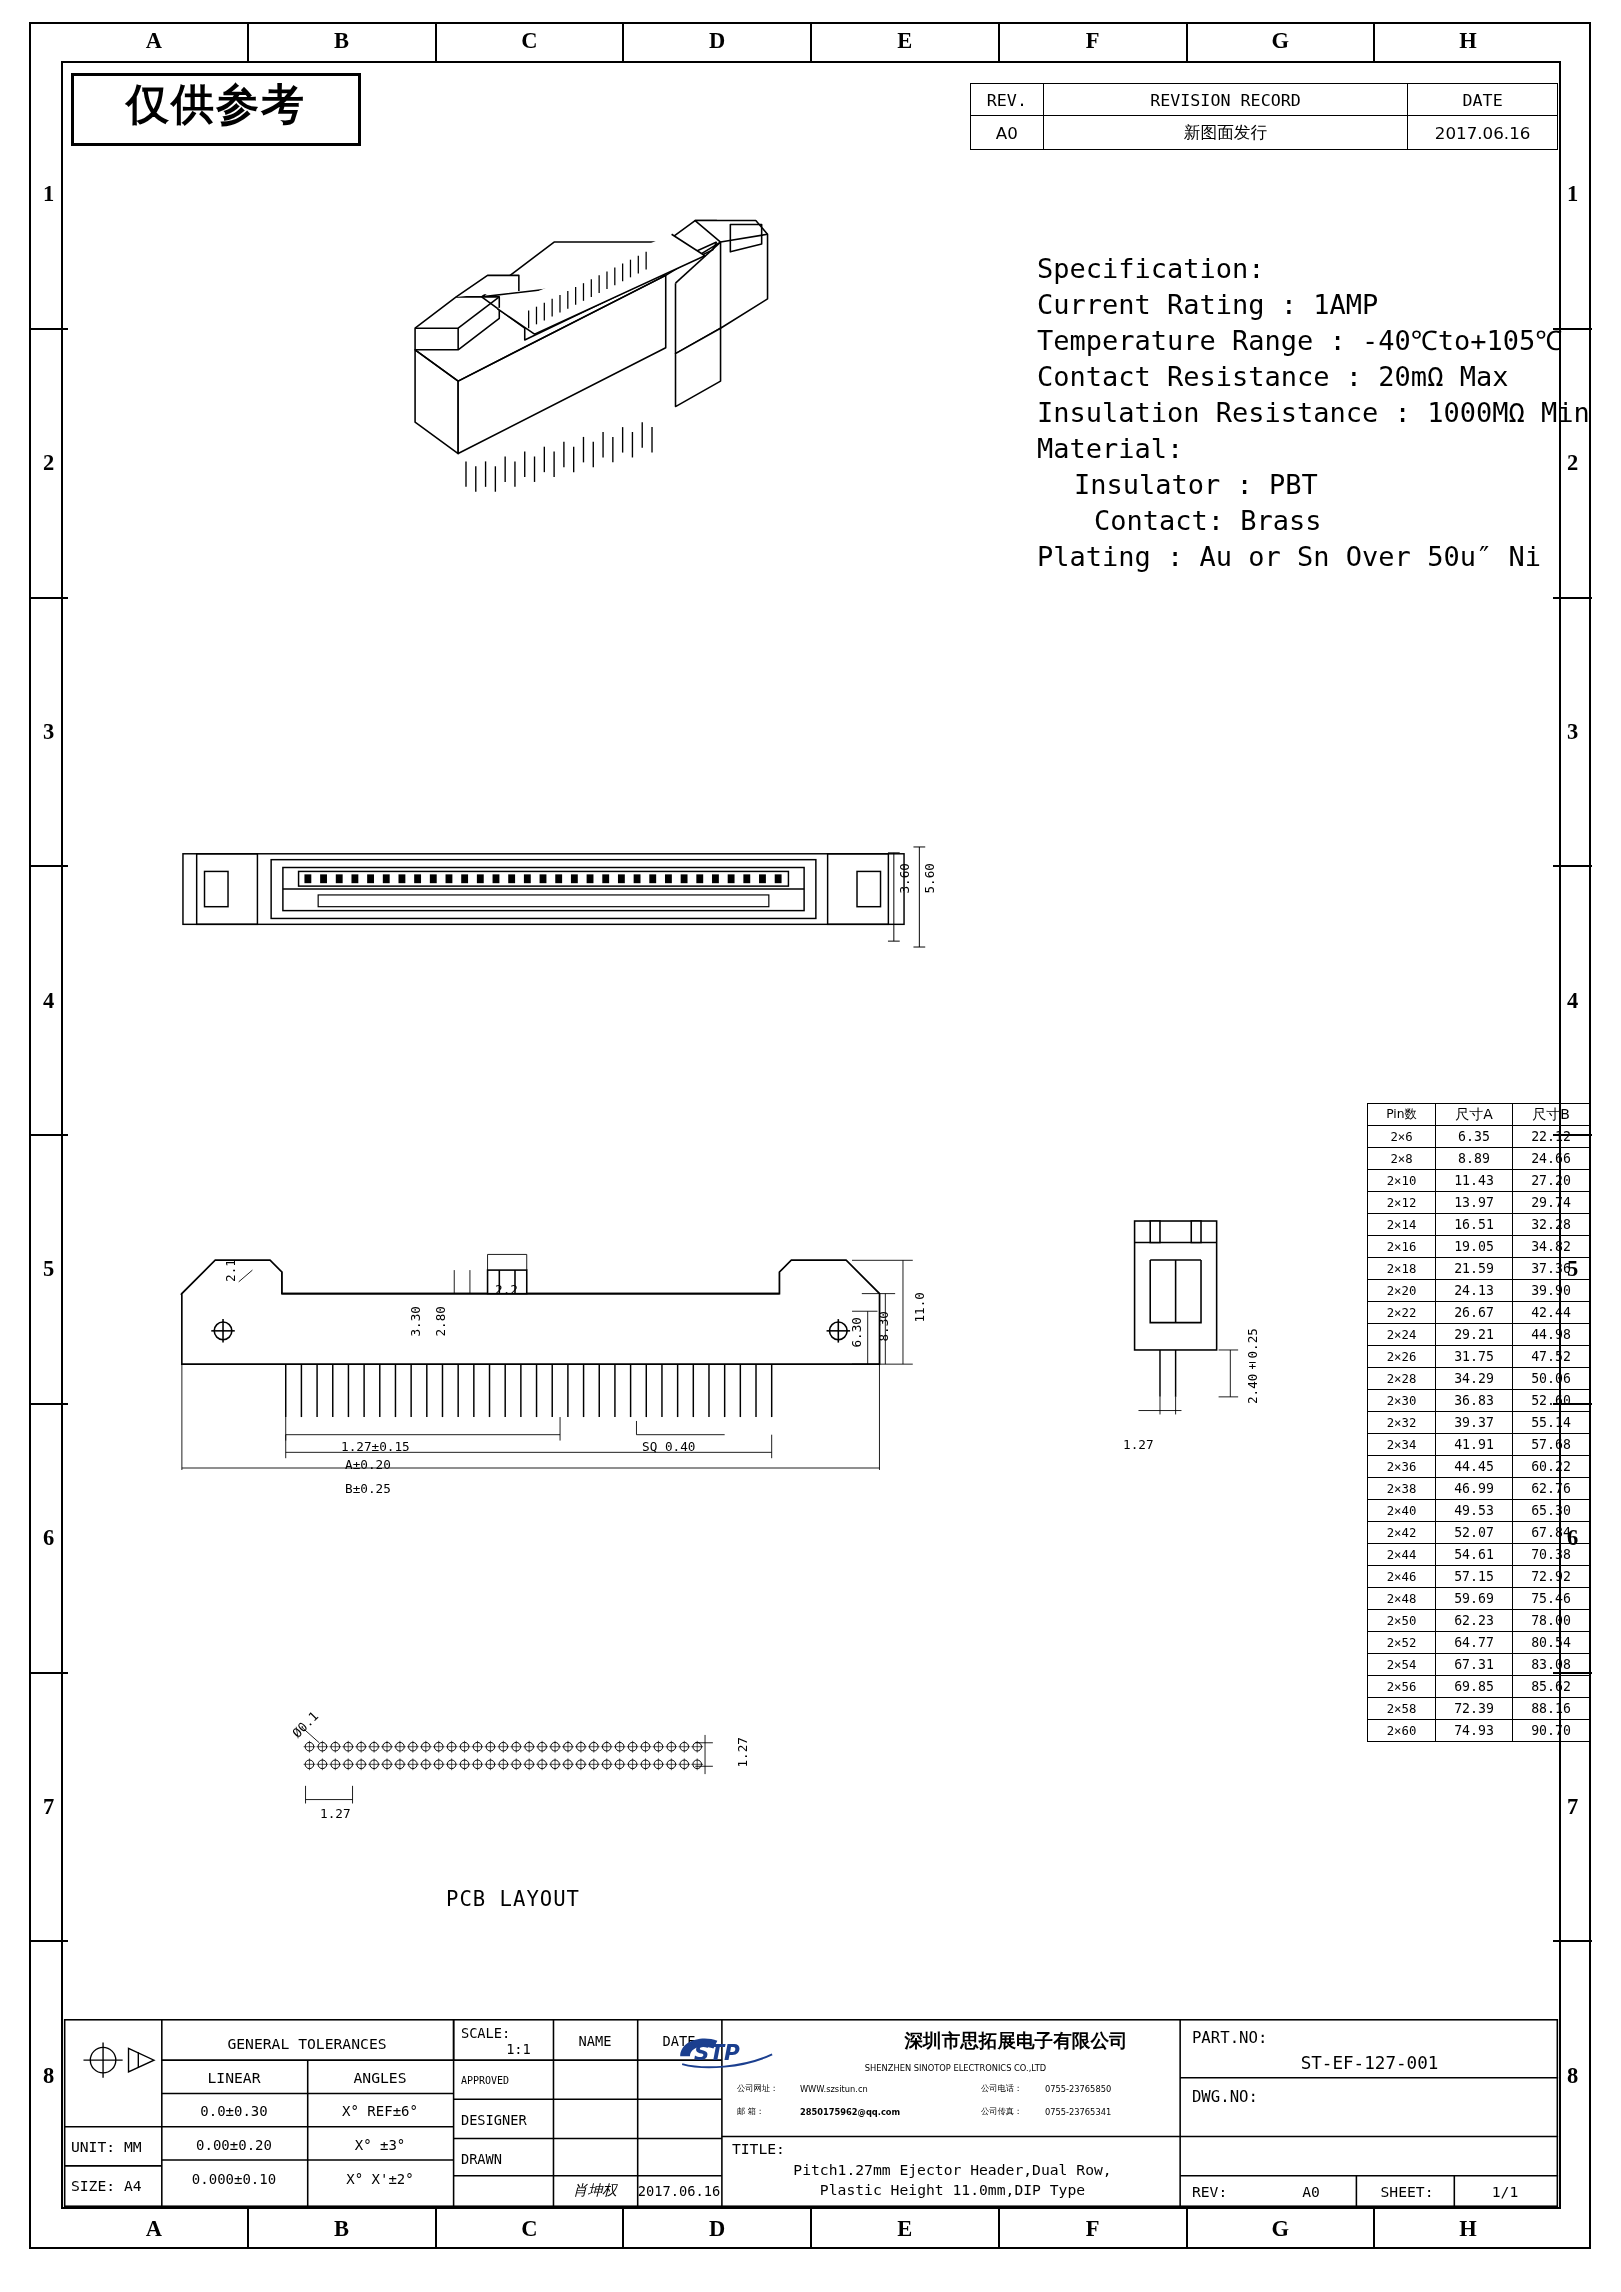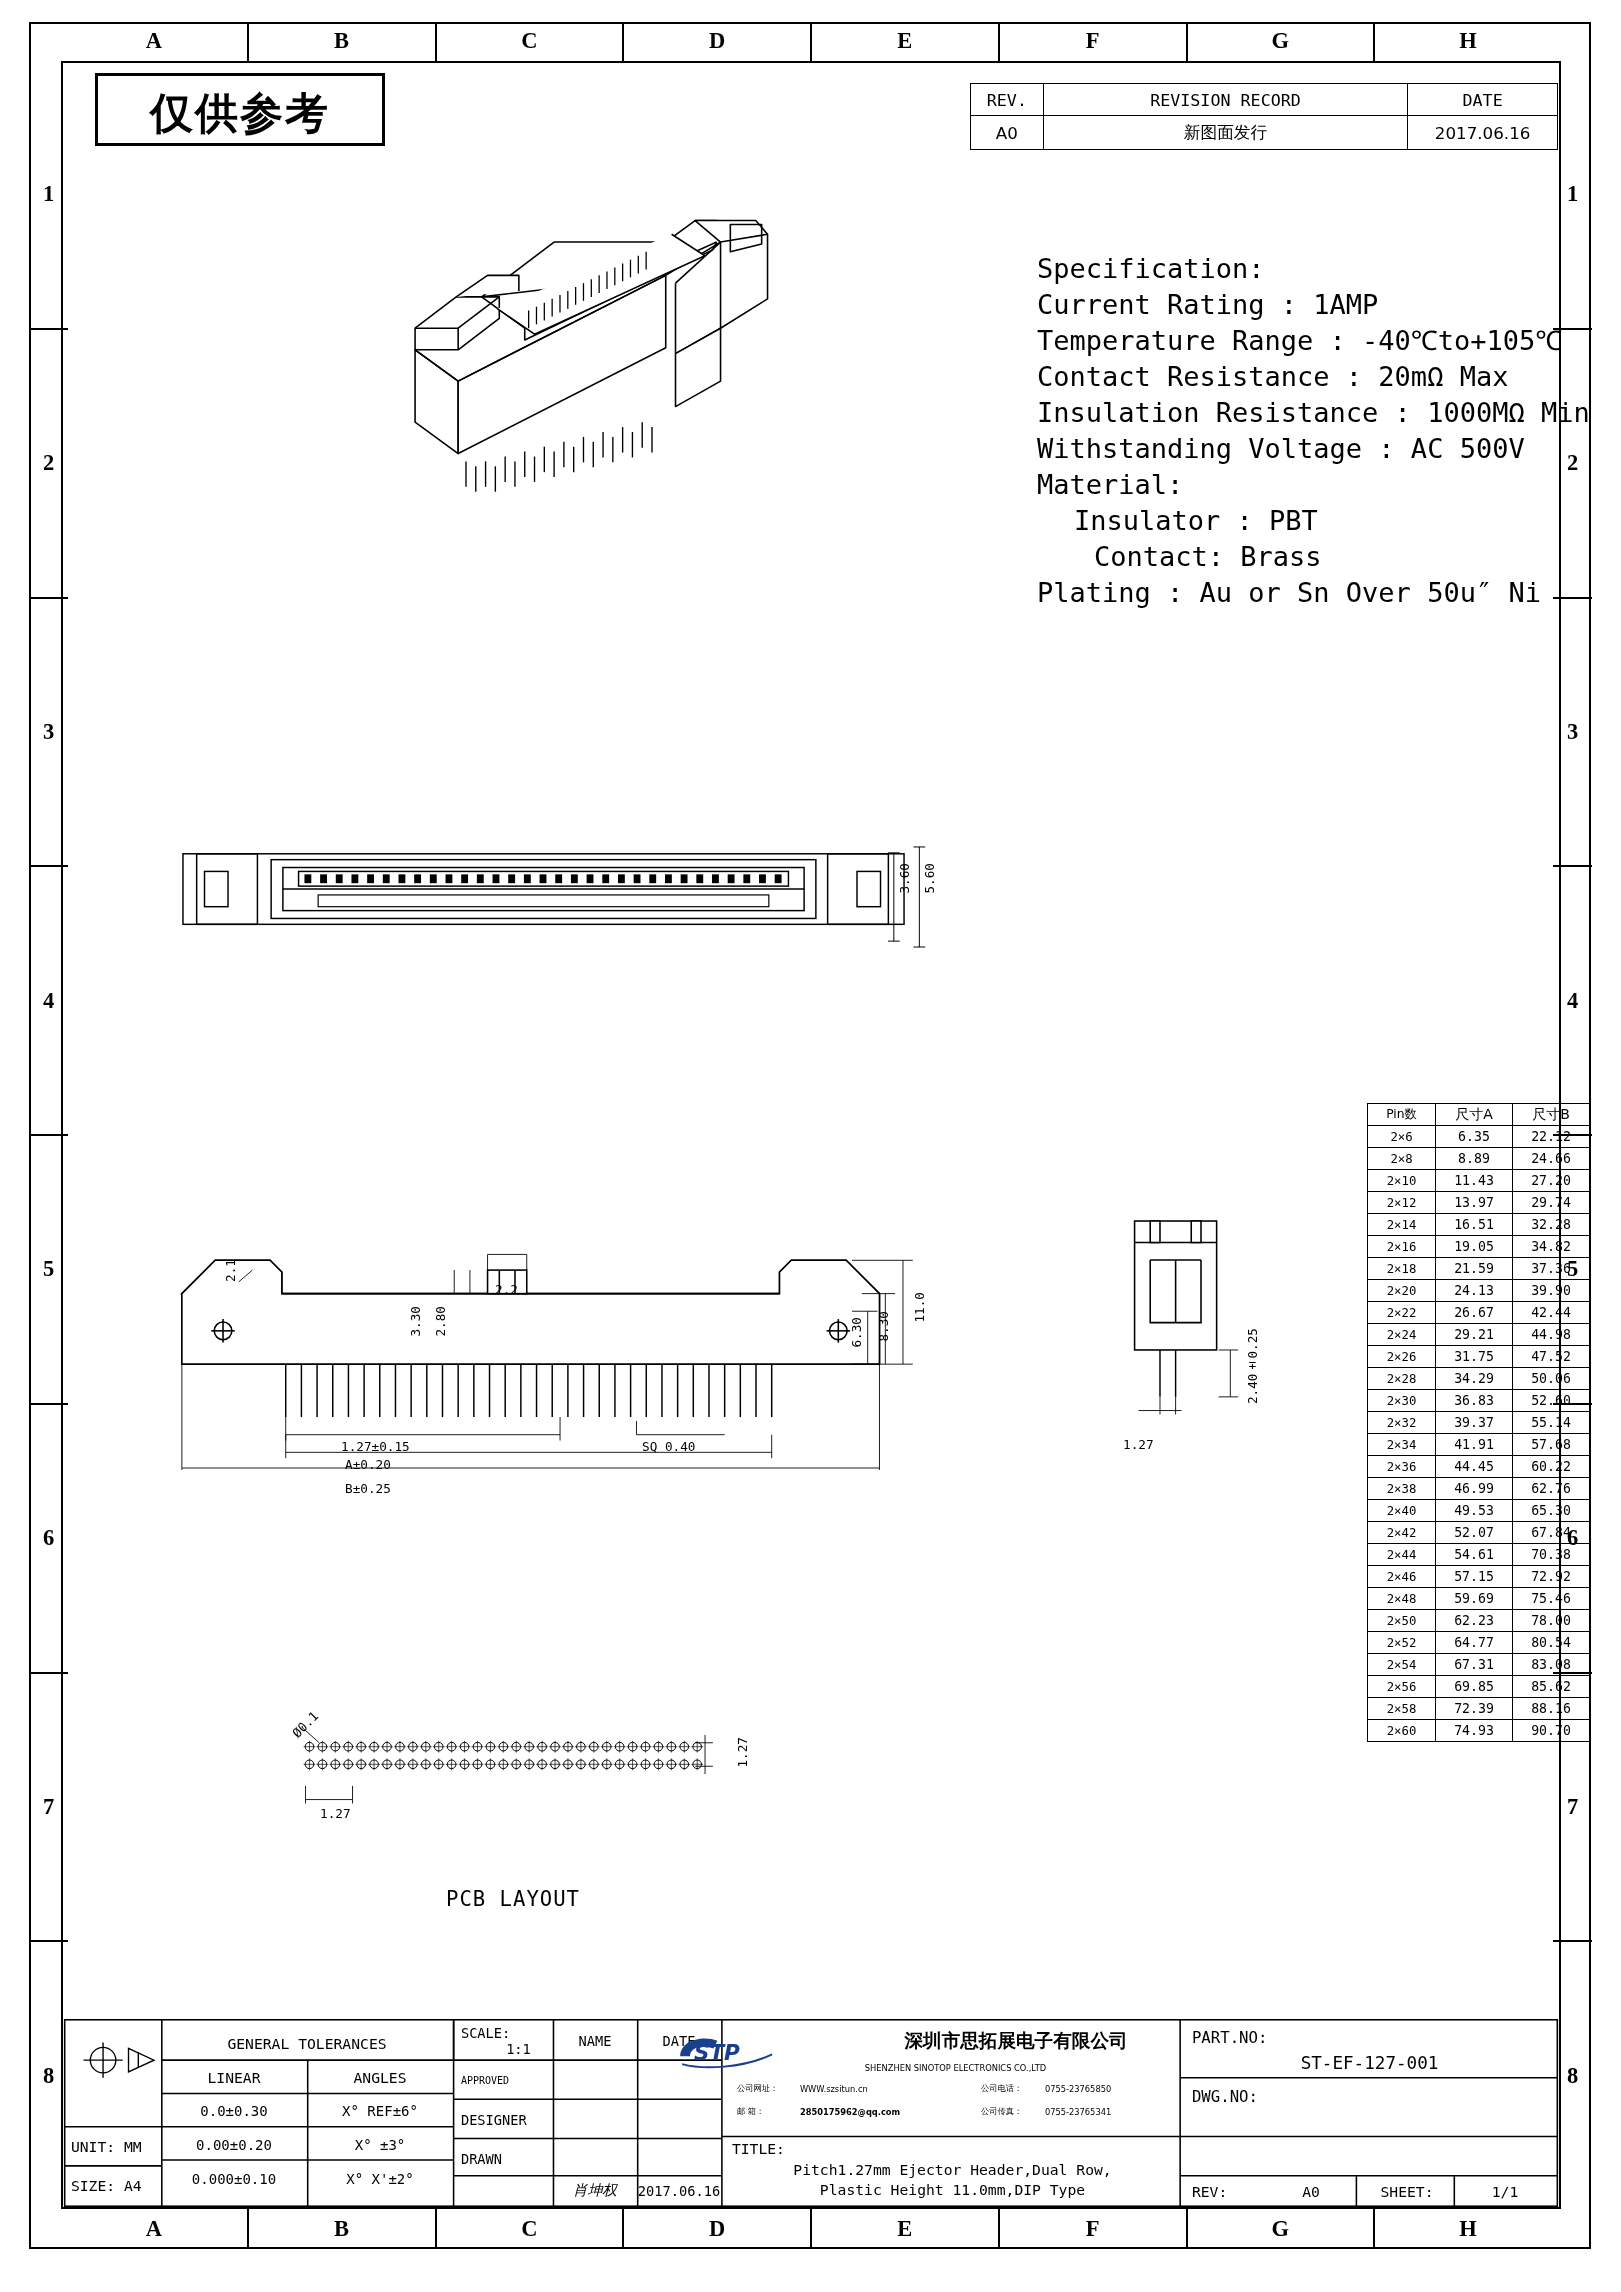--- a/index.html
+++ b/index.html
@@ -19,21 +19,21 @@
     border-right:2px solid #000;box-sizing:border-box;}
   .zone-cell:last-child{border-right:none;}
   .zone-left,.zone-right{position:absolute;top:61px;width:39px;height:2148px;display:flex;flex-direction:column;}
   .zone-left{left:29px;}
   .zone-right{left:1553px;}
   .zrow{flex:1 1 0;display:flex;align-items:center;justify-content:center;font-size:22.5px;font-weight:bold;border-bottom:2px solid #000;box-sizing:border-box;}
   .zrow:last-child{border-bottom:none;}
 
   
   .stamp{position:absolute;left:71px;top:73px;width:284px;height:67px;border:3.9px solid #000;
-    display:flex;align-items:flex-end;justify-content:center;margin-left:24px;}
+    display:flex;align-items:flex-start;justify-content:center;}
   .stamp span{font-family:"DejaVu Sans",sans-serif;font-weight:bold;font-size:43px;letter-spacing:2px;}
 
   
   .revtab{position:absolute;left:970px;top:83px;width:588px;border-collapse:collapse;}
   .revtab td{border:1.5px solid #000;text-align:center;font-size:16.7px;font-family:"DejaVu Sans Mono",monospace;padding:2.9px 2px;}
   .revtab .r1 td{height:25.5px;}
   .revtab .r2 td{height:27.4px;font-family:"DejaVu Sans",sans-serif;}
   .revtab td.c1{width:69px;}
   .revtab td.c2{width:372px;}
   .revtab td.c3{width:147px;}
@@ -146,21 +146,20 @@
     </tr>
   </tbody>
     </table>
 
   <div class="spec">
     <div>Specification:</div>
     <div>Current Rating : 1AMP</div>
     <div>Temperature Range : -40℃to+105℃</div>
     <div>Contact Resistance : 20mΩ Max</div>
     <div>Insulation Resistance : 1000MΩ Min</div>
-    <div>Withstanding Voltage : AC 500V</div>
     <div>Material:</div>
     <div class="ind1">Insulator : PBT</div>
     <div class="ind2">Contact: Brass</div>
     <div>Plating : Au or Sn Over 50u″ Ni</div>
   </div>
 
   <div class="iso">
     <svg width="421" height="363" viewBox="0 0 430 370">
       <g fill="none" stroke="#000" stroke-width="1.6" stroke-linejoin="round">
 

